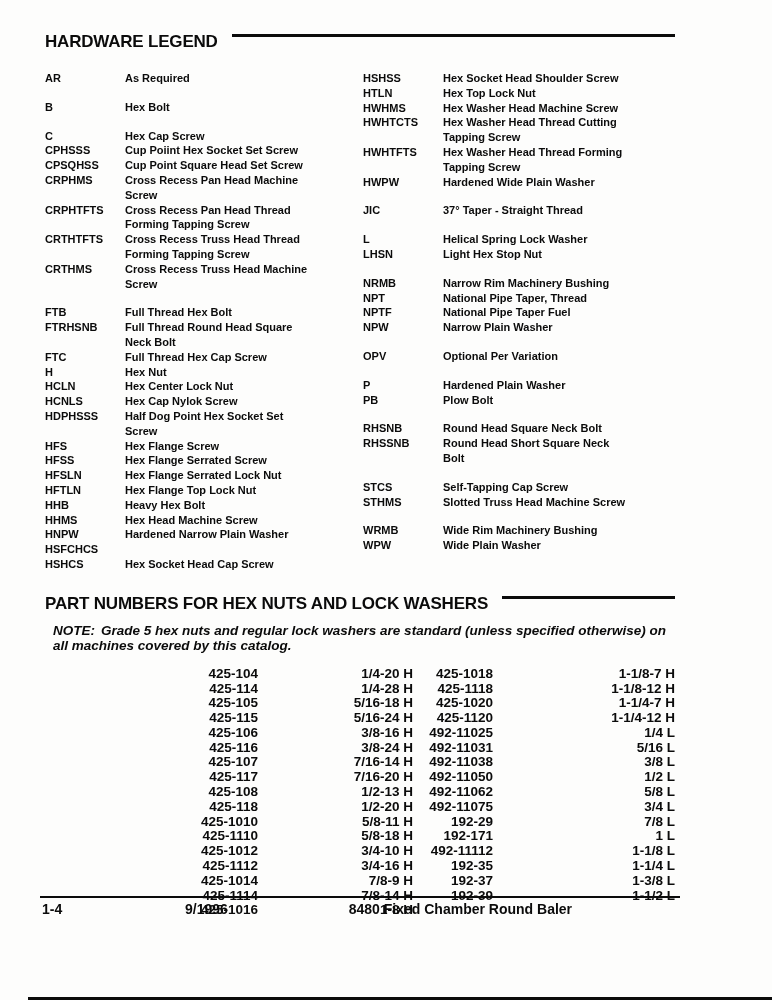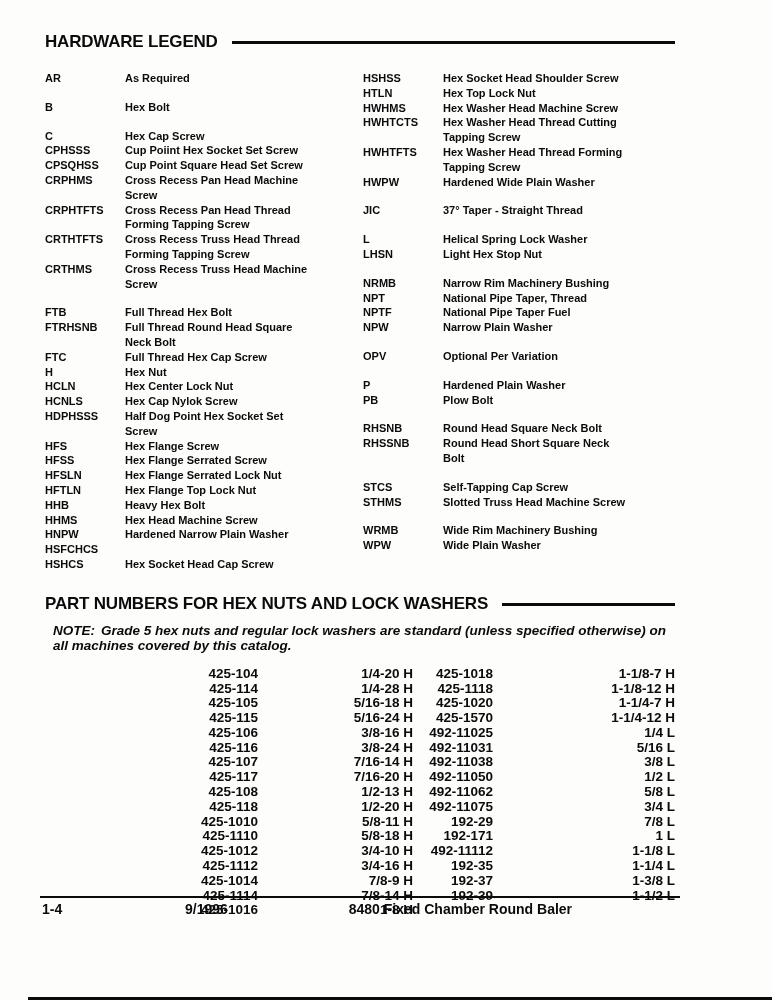--- a/index.html
+++ b/index.html
@@ -2,21 +2,21 @@
 <html><head>
 <meta charset="utf-8">
 <style>
   * { margin:0; padding:0; box-sizing:border-box; }
   html,body { background:#e8e8e6; }
   body { font-family:"Liberation Sans", sans-serif; font-weight:700; color:#0b0b0b; }
   .page {
     position:relative; width:772px; height:1000px; background:#fdfdfc;
     padding:33px 97px 0 45px; overflow:hidden; margin:0 auto;
   }
-  .section-header { display:flex; align-items:center; }
+  .section-header { display:flex; }
   .section-title { font-size:17px; line-height:18px; letter-spacing:-0.2px; white-space:nowrap; }
   .rule { flex:1; height:3px; background:#0b0b0b; margin-left:14px; margin-top:1px; }
 
   .legend-columns { display:flex; margin-top:20px; }
   .legend-col-left  { width:318px; flex:none; }
   .legend-col-right { flex:1; }
   .legend-group { margin-bottom:14px; }
   .legend-entry { display:flex; font-size:11px; line-height:14.8px; }
   .legend-abbr { width:80px; flex:none; }
   .legend-desc { flex:1; white-space:pre-line; }
@@ -446,21 +446,21 @@
           <span class="pn-part">425-1118</span>
           <span class="pn-size">1-1/8-12 H</span>
         </div>
 
         <div class="pn-row">
           <span class="pn-part">425-1020</span>
           <span class="pn-size">1-1/4-7 H</span>
         </div>
 
         <div class="pn-row">
-          <span class="pn-part">425-1570</span>
+          <span class="pn-part">425-1120</span>
           <span class="pn-size">1-1/4-12 H</span>
         </div>
 
         <div class="pn-row">
           <span class="pn-part">492-11025</span>
           <span class="pn-size">1/4 L</span>
         </div>
 
         <div class="pn-row">
           <span class="pn-part">492-11031</span>

